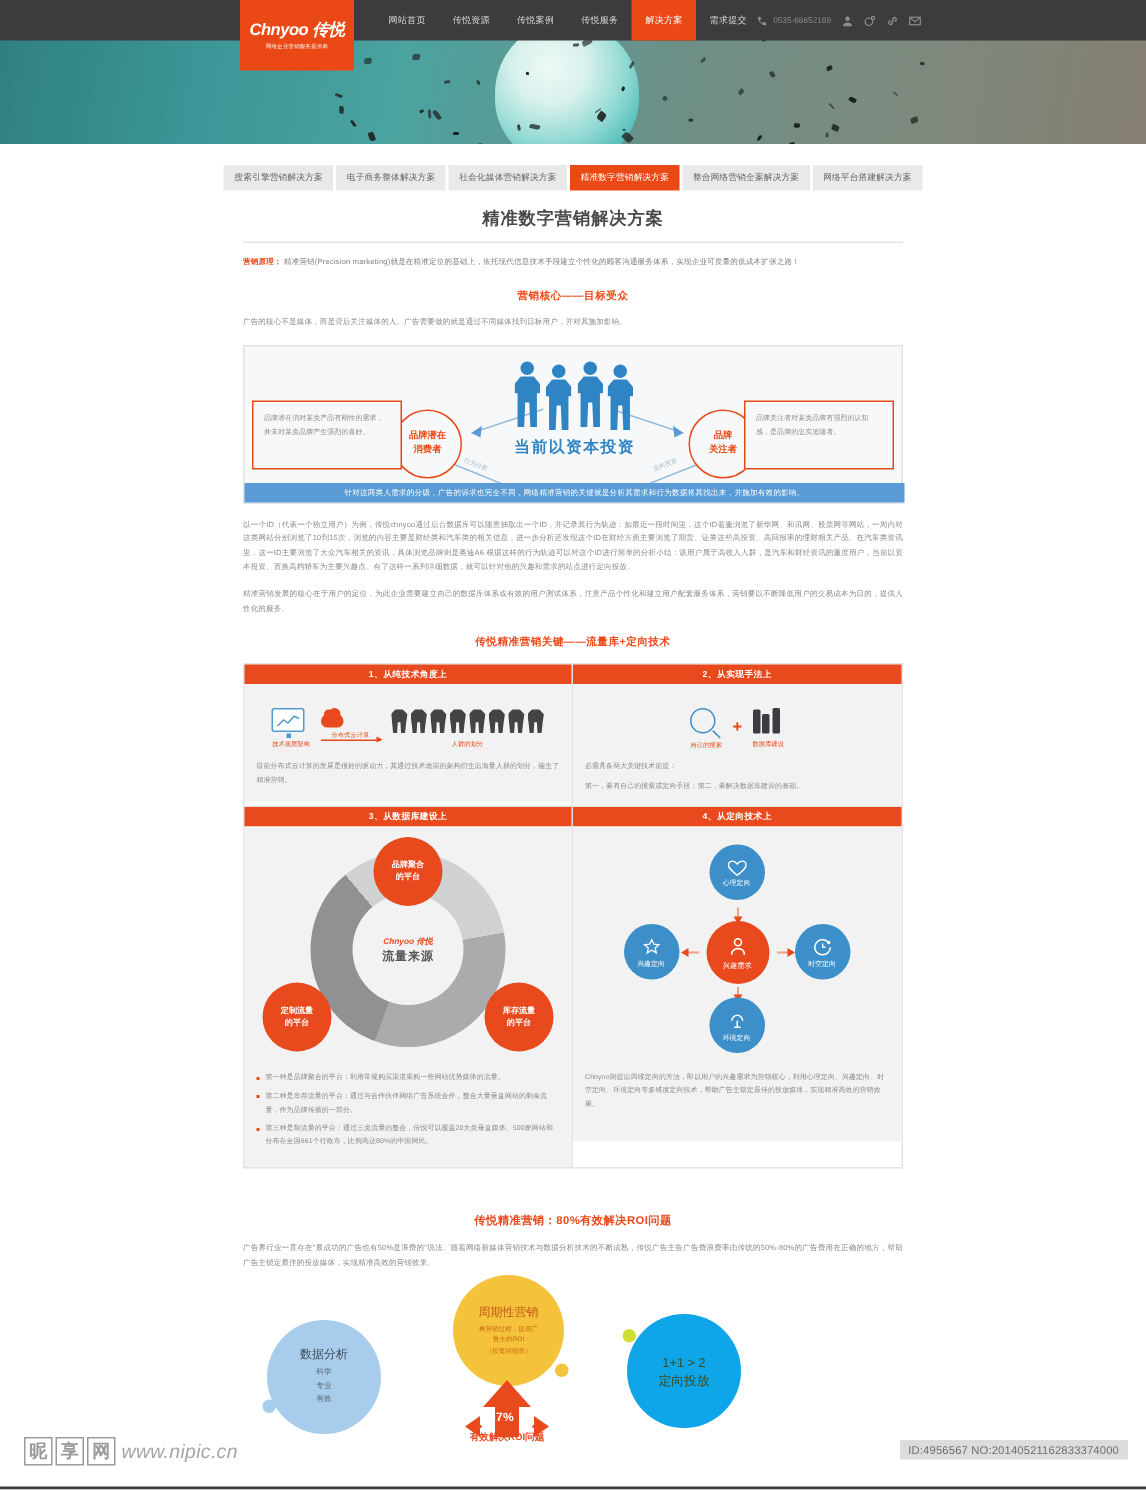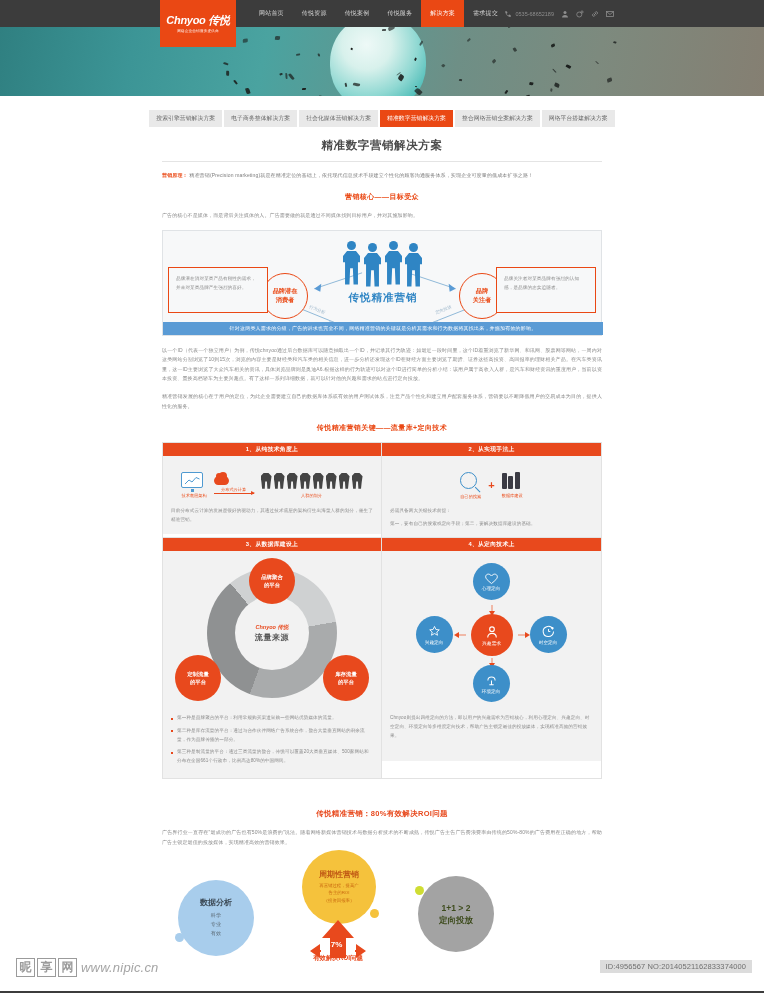--- a/index.html
+++ b/index.html
@@ -157,30 +157,30 @@
   .cnode.bottom { left: 81px; top: 105px; }
   .cnode.left { left: 24px; top: 56px; }
   .cnode.right { left: 138px; top: 56px; }
   .cnode svg { display:block; margin-bottom:1.5px; }
 
   
   .roi-head { text-align:center; font-size:7.5px; font-weight:bold; color:#e8491d; margin: 30px 0 9px; letter-spacing:.3px;}
   .roi-para { font-size:5px; color:#8a8a8a; line-height:9.6px; letter-spacing:.12px; text-align:justify;}
   .roi-graph { position:relative; width: 440px; height: 118px; margin-top: 4px; }
   .blob { position:absolute; border-radius:50%; display:flex; flex-direction:column; align-items:center; justify-content:center; text-align:center;}
-  .blob .bt { font-weight:bold; }
+  .blob .bt { font-weight:normal; }
   .blob1 { left: 16px; top: 28px; width: 76px; height: 76px; background:#a8cdec; }
   .blob1 .bt { font-size:8px; color:#3d4b57; }
   .blob1 .bl { font-size:5.2px; color:#5b6a75; line-height:9px; margin-top:3px;}
   .blob1:after{content:"";position:absolute;left:-3px;bottom:14px;width:9px;height:9px;background:#a8cdec;border-radius:50%;}
   .blob2 { left: 140px; top: -2px; width: 74px; height: 74px; background:#f5c23c; }
   .blob2 .bt { font-size:8px; color:#c15a15; }
   .blob2 .bl { font-size:4.4px; color:#c9680f; line-height:7.6px; margin-top:2px;}
   .blob2:after{content:"";position:absolute;right:-3px;bottom:6px;width:9px;height:9px;background:#f5c23c;border-radius:50%;}
-  .blob3 { left: 256px; top: 24px; width: 76px; height: 76px; background:#a3a3a3; }
+  .blob3 { left: 256px; top: 24px; width: 76px; height: 76px; background:#0ea5e9; }
   .blob3 .bt { font-size:8.5px; color:#3d4b1c; line-height:12px;}
   .blob3:before{content:"";position:absolute;left:-3px;top:10px;width:9px;height:9px;background:#cfdd33;border-radius:50%;}
   .up-arrow { position:absolute; left: 146px; top: 66px; width: 60px; height: 46px; }
   .pct { position:absolute; left: 164px; top: 88px; font-size:8px; font-weight:bold; color:#fff; letter-spacing:.2px;}
   .roi-cap { position:absolute; left: 130px; top: 102px; width: 92px; text-align:center; font-size:6.4px; font-weight:bold; color:#e8491d;}
 
   
   .footer { position:absolute; left:0; bottom:0; width:764px; height: 40px; }
   .wm { position:absolute; left: 16px; top: 5px; display:flex; align-items:center; gap:4px; }
   .wm-cn { display:flex; gap:2px; }
@@ -360,21 +360,21 @@
         <div class="person" style="left:42px;top:2px">
             <div class="p-head"></div>
             <div class="p-body"></div>
           </div>
         <div class="person" style="left:62px;top:4px">
             <div class="p-head"></div>
             <div class="p-body"></div>
           </div>
       </div>
 
-      <div class="aud-title">传悦精准营销</div>
+      <div class="aud-title">当前以资本投资</div>
 
       <div class="oval left">
         <span>品牌潜在</span>
         <span>消费者</span>
       </div>
       <div class="oval right">
         <span>品牌</span>
         <span>关注者</span>
       </div>
 

